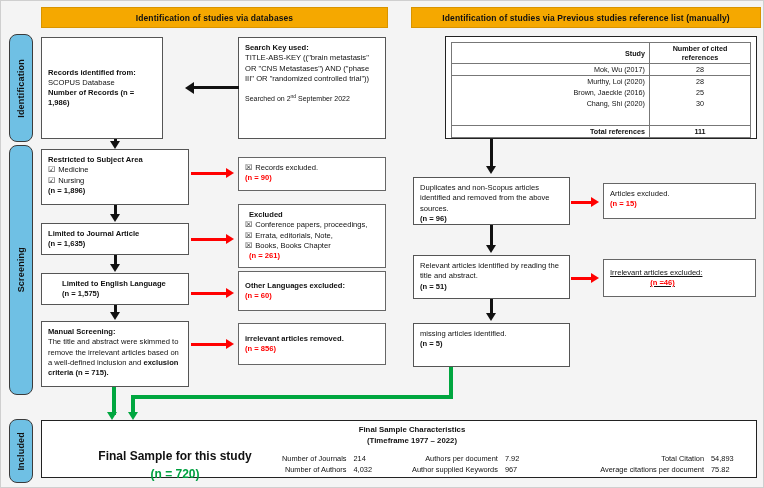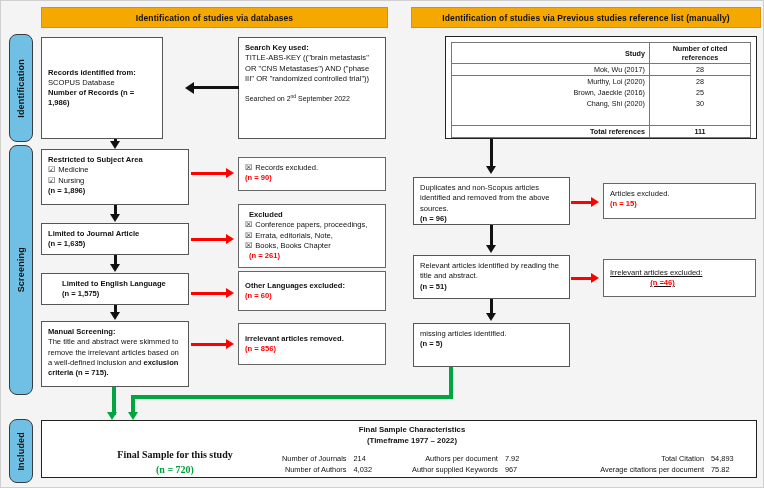--- a/index.html
+++ b/index.html
@@ -69,21 +69,21 @@
   table.ref th{font-weight:bold;text-align:center;}
   table.ref th.study{text-align:right;}
   table.ref td.study{text-align:right;}
   table.ref td.num{text-align:center;}
   table.ref td.totlbl{text-align:right;font-weight:bold;}
   table.ref td.totnum{text-align:center;font-weight:bold;}
   table.ref tr.pad td{border-top:none;border-bottom:none;height:14px;}
 
   
   .final{position:absolute;background:#fff;border:1.5px solid #222;box-sizing:border-box;}
-  .final-left{position:absolute;left:48px;top:26px;width:170px;text-align:center;font-size:10px;font-weight:bold;color:#111;line-height:1.5;font-family:Liberation Serif, serif;}
+  .final-left{position:absolute;left:48px;top:26px;width:170px;text-align:center;font-size:12px;font-weight:bold;color:#111;line-height:1.5;}
   .final-title{position:absolute;left:245px;top:4px;width:250px;text-align:center;font-size:7.8px;font-weight:bold;color:#111;line-height:1.4;}
   .statgrid{position:absolute;left:240px;top:32px;right:8px;display:flex;font-size:7.4px;color:#111;line-height:1.5;}
   .statcol{display:flex;}
   .statcol .lbl{text-align:right;white-space:nowrap;}
   .statcol .val{text-align:left;white-space:nowrap;padding-left:7px;}
 </style>
 </head>
 <body>
 
 <div id="canvas">

